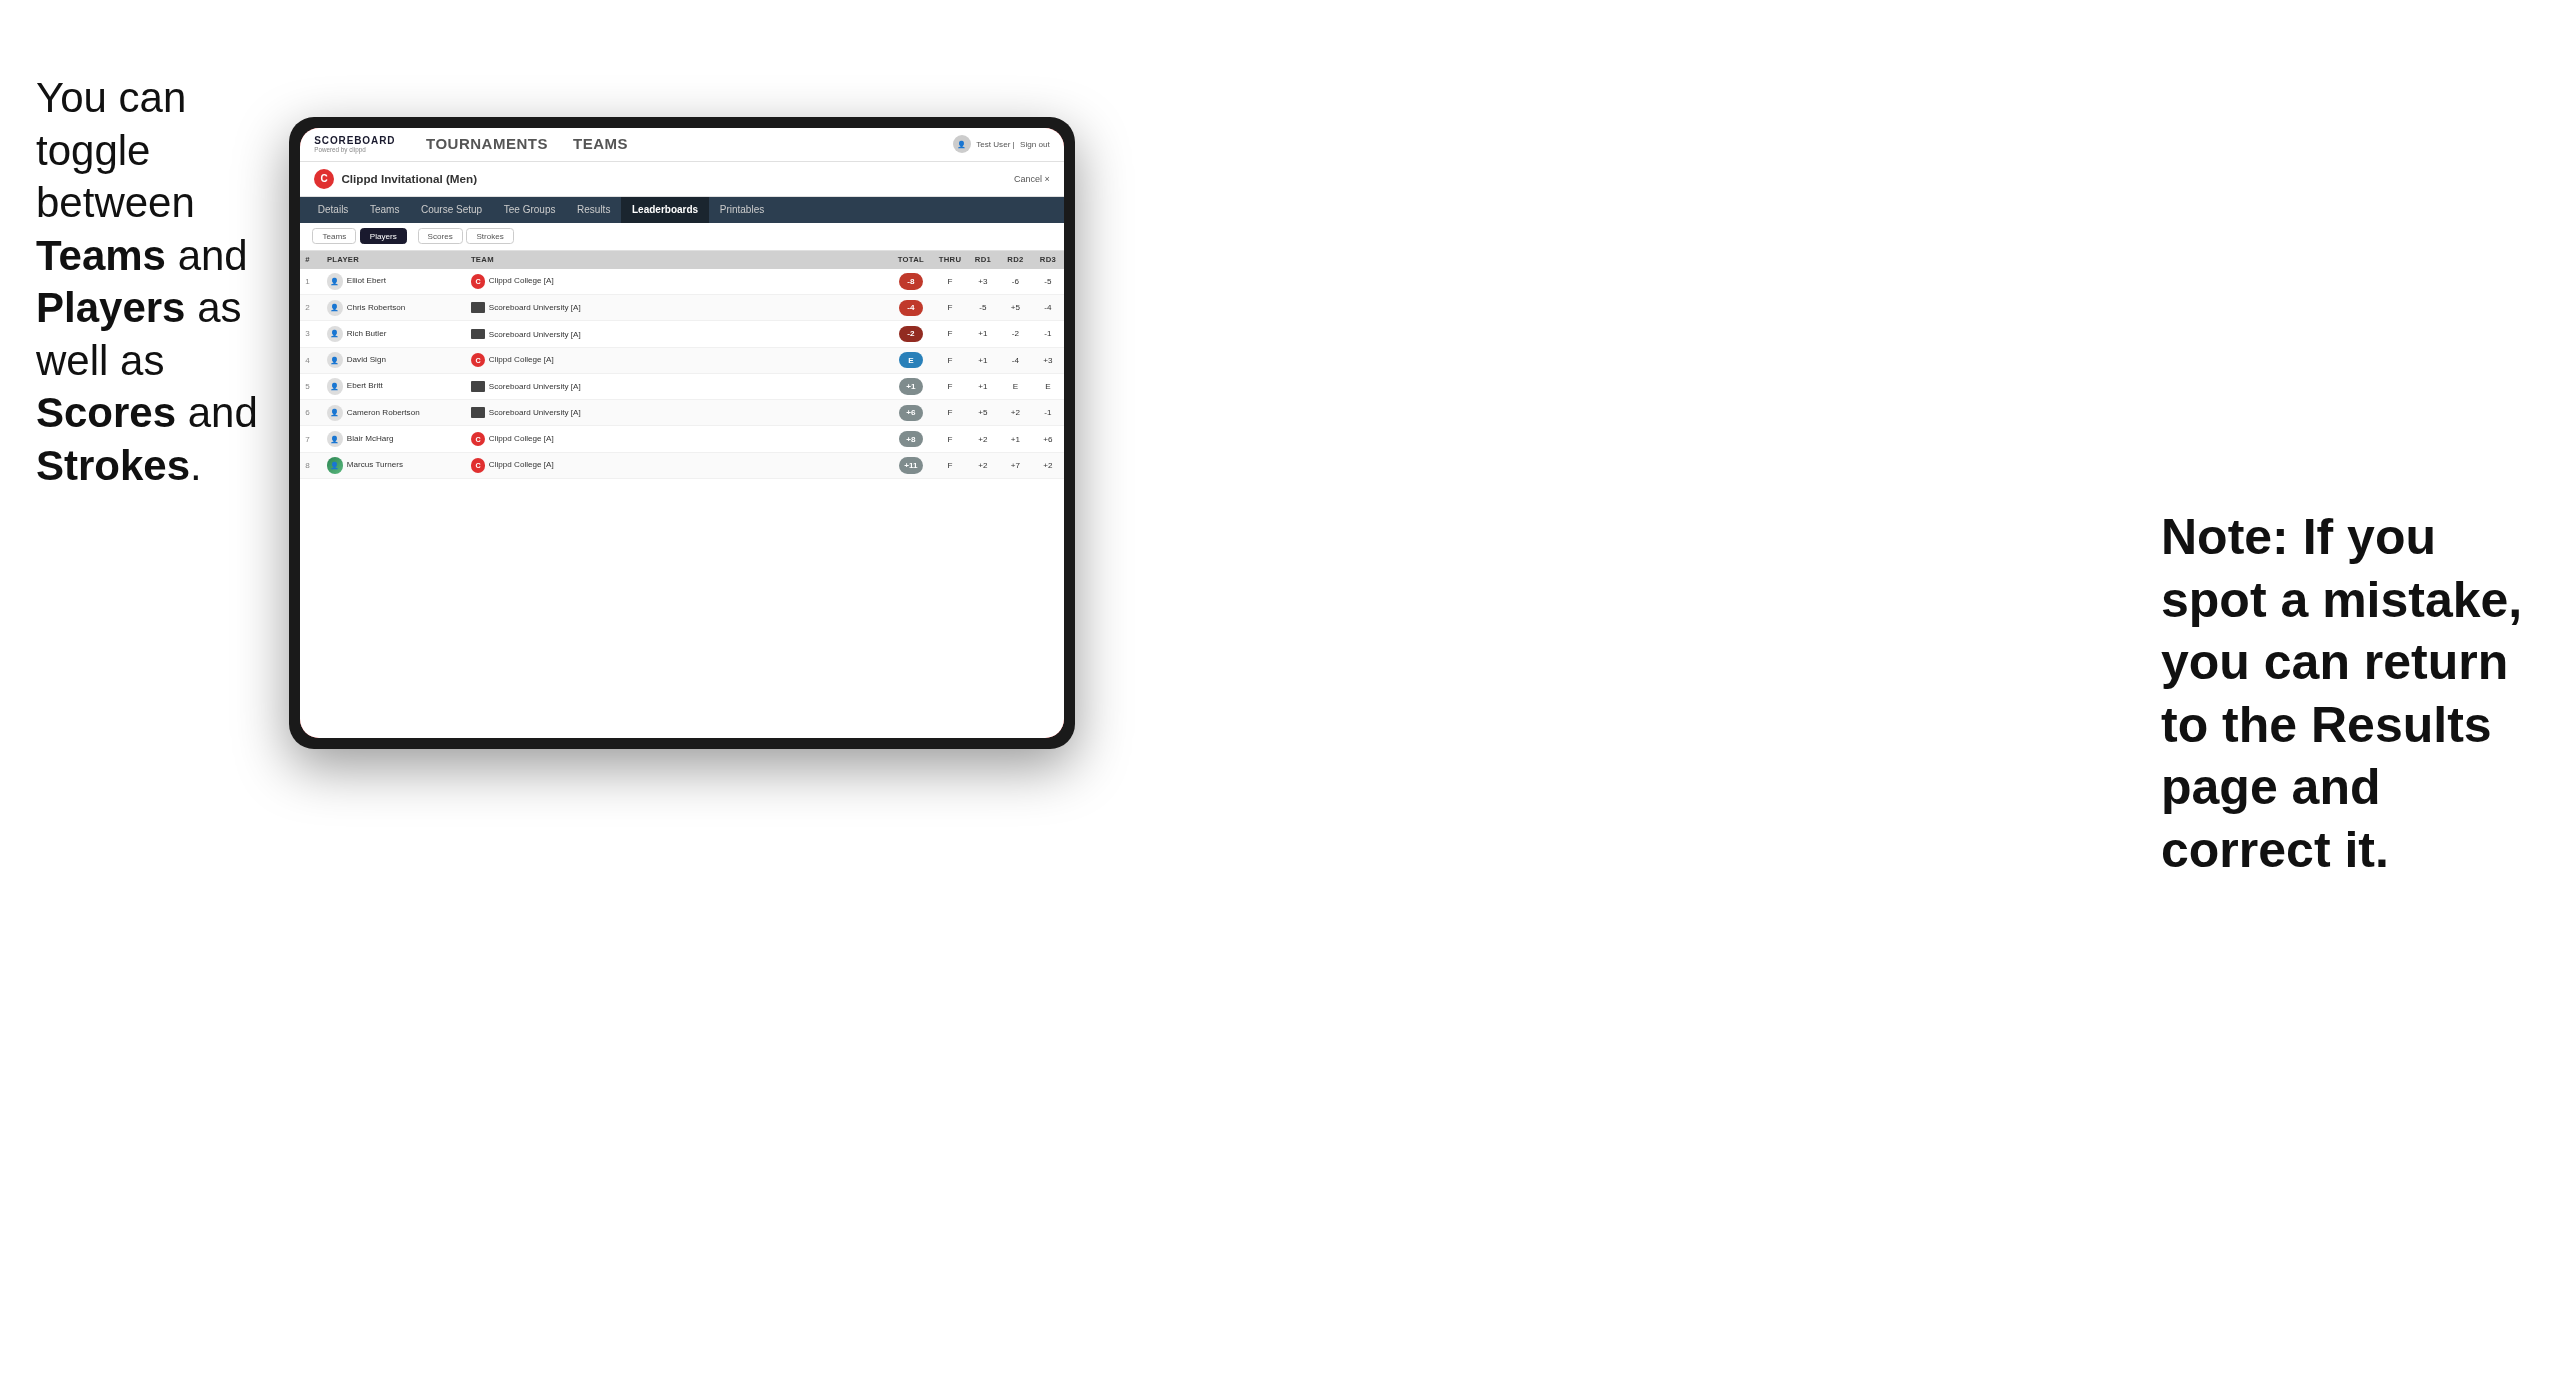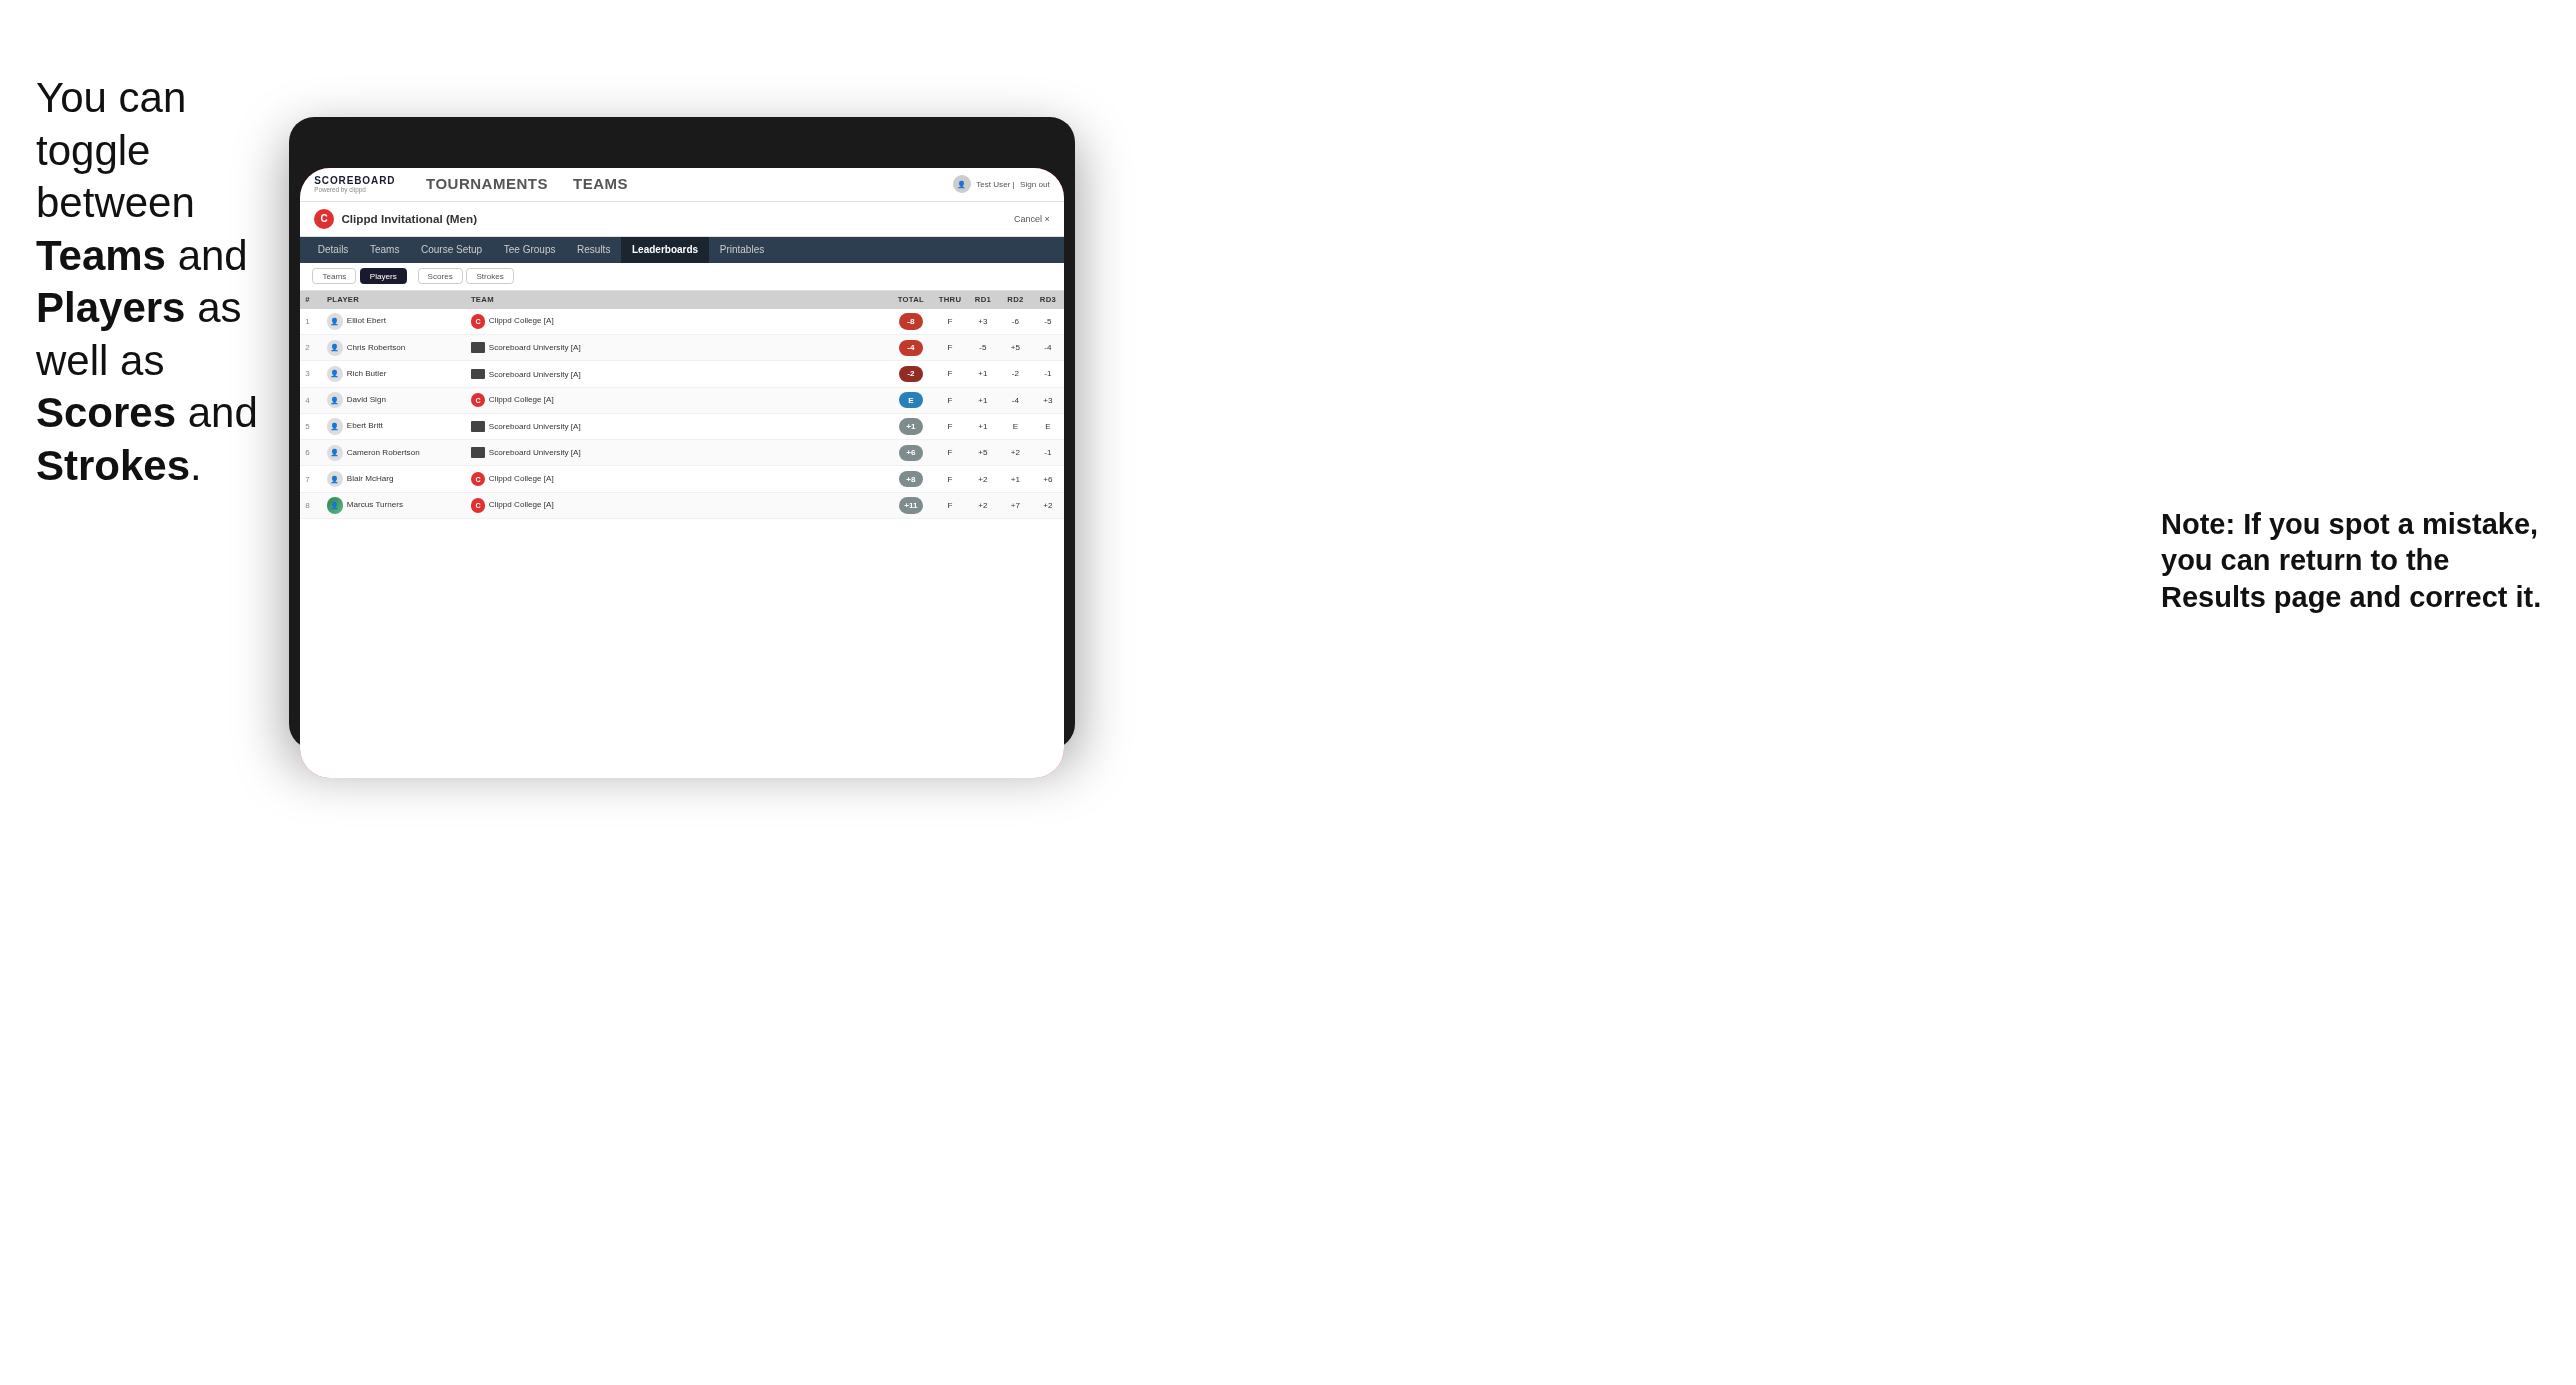--- a/index.html
+++ b/index.html
@@ -23,21 +23,21 @@
       color: #111;
     }
     .left-annotation strong { font-weight: 800; }
 
     
     .right-annotation {
       position: absolute;
       right: 27px;
       top: 506px;
       width: 388px;
-      font-size: 29px;
+      font-size: 50px;
       line-height: 1.25;
       color: #111;
     }
     .right-annotation strong { font-weight: 800; }
 
     
     .tablet {
       position: absolute;
       left: 289px;
       top: 117px;
@@ -45,25 +45,24 @@
       height: 632px;
       background: #1a1a1a;
       border-radius: 25px;
       padding: 10.8px;
       box-shadow: 0 18px 54px rgba(0,0,0,0.4);
     }
     .tablet-screen {
       width: 100%;
       height: 100%;
       background: #ef4444;
-      border-radius: 30px;
+      border-radius: 19px;
       overflow: hidden;
       display: flex;
       flex-direction: column;
-      margin-top: 40px;
     }
 
     
     .top-nav {
       background: #ffffff;
       display: flex;
       align-items: center;
       padding: 0 14.4px;
       height: 34px;
       border-bottom: 0.9px solid #e0e0e0;

